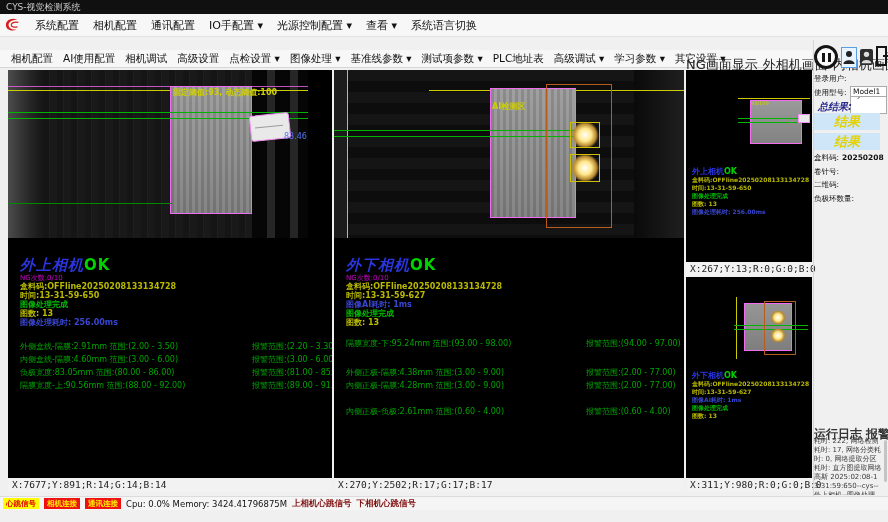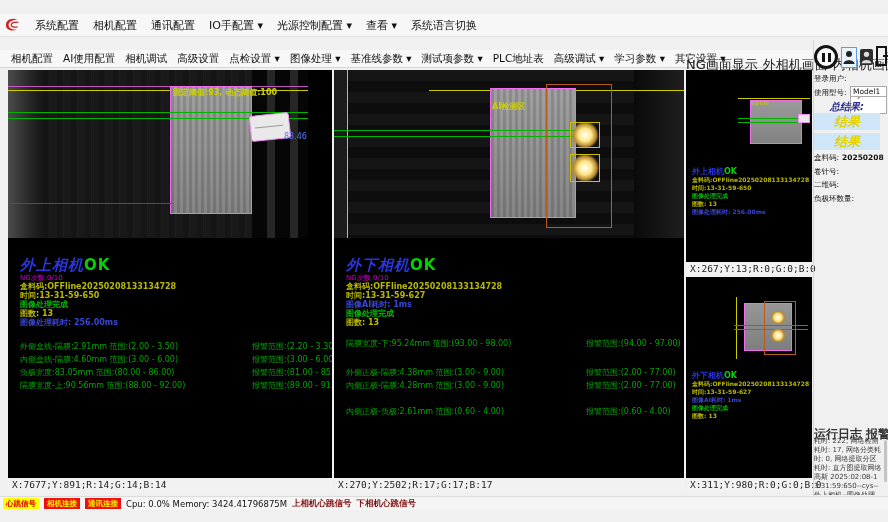--- a/index.html
+++ b/index.html
@@ -75,20 +75,23 @@
   .sb-text{font-size:8.5px;color:#111;}
   .sb-dark{font-size:8.5px;color:#7d0c0c;font-weight:bold;}
 
   .glow{position:absolute;background:radial-gradient(circle at 50% 50%, #ffffff 0%, #ffe78a 35%, #b98a30 60%, transparent 75%);}
 </style>
 </head>
 <body>
 
 <div class="app">
 
+  <div class="abs titlebar">
+    <span>CYS-视觉检测系统</span>
+  </div>
 
   <div class="abs menubar">
     <svg class="logo" viewBox="0 0 20 18">
       <path d="M15 3 C8 0 2 4 2 9 C2 14 8 17 14 14 C9 15 5 12 5 9 C5 5 10 3 15 3 Z" fill="#d81e1e"></path>
       <path d="M16 6 C11 5 8 7 8 9 C8 11 11 12 15 11" fill="none" stroke="#d81e1e" stroke-width="1.4"></path>
     </svg>
     <span class="menu-item">系统配置</span>
     <span class="menu-item">相机配置</span>
     <span class="menu-item">通讯配置</span>
     <span class="menu-item">IO手配置 ▾</span>
@@ -280,21 +283,21 @@
         <path d="M2 2 H11 V20 H2 Z" fill="none" stroke="#141414" stroke-width="2"></path>
         <path d="M8 11 H16 M13 7 L17 11 L13 15" fill="none" stroke="#141414" stroke-width="2"></path>
       </svg>
     </div>
 
     <span class="abs rp-label" style="left:0;top:34px;">登录用户:</span>
     <div class="rp-field" style="left:36px;top:49px;width:37px;height:25px;">cys</div>
     <span class="abs rp-label" style="left:0;top:48px;">使用型号:</span>
     <div class="rp-field" style="left:36px;top:46px;width:37px;height:11px;">Model1</div>
 
-    <span class="abs total-label" style="left:16px;top:60px;text-align:right;">总结果:</span>
+    <span class="abs total-label" style="left:4px;top:60px;text-align:right;">总结果:</span>
     <div class="result-box" style="top:73px;">结果</div>
     <div class="result-box" style="top:93px;">结果</div>
 
     <span class="abs rp-label" style="left:0;top:113px;">盒料码:</span>
     <span class="abs rp-label" style="left:28px;top:113px;font-weight:bold;">20250208</span>
     <span class="abs rp-label" style="left:0;top:127px;">卷针号:</span>
     <span class="abs rp-label" style="left:0;top:140px;">二维码:</span>
     <span class="abs rp-label" style="left:0;top:154px;">负极环数量:</span>
 
     <div class="log-tabs" style="left:0;top:386px;">

